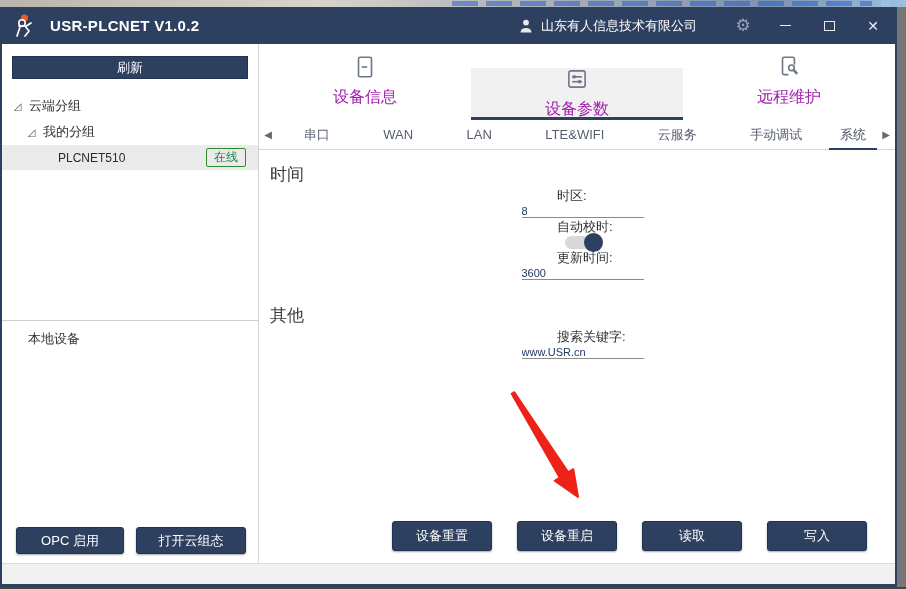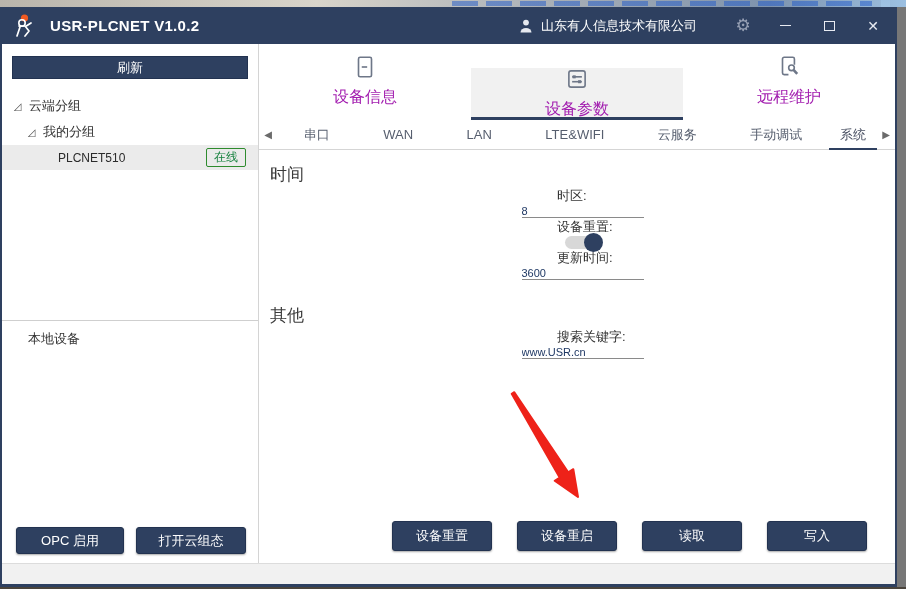--- a/index.html
+++ b/index.html
@@ -205,21 +205,21 @@
 
         <div class="form">
           <div class="section-title">时间</div>
 
           <div class="frow">
             <span class="flabel">时区:</span>
             <input class="finput" value="8" style="">
           </div>
 
           <div class="frow">
-            <span class="flabel">设备重置:</span>
+            <span class="flabel">自动校时:</span>
             <span class="toggle">
                 <span class="knob"></span>
               </span>
           </div>
 
 
           <div class="frow">
             <span class="flabel">更新时间:</span>
             <input class="finput" value="3600" style="">
           </div>

